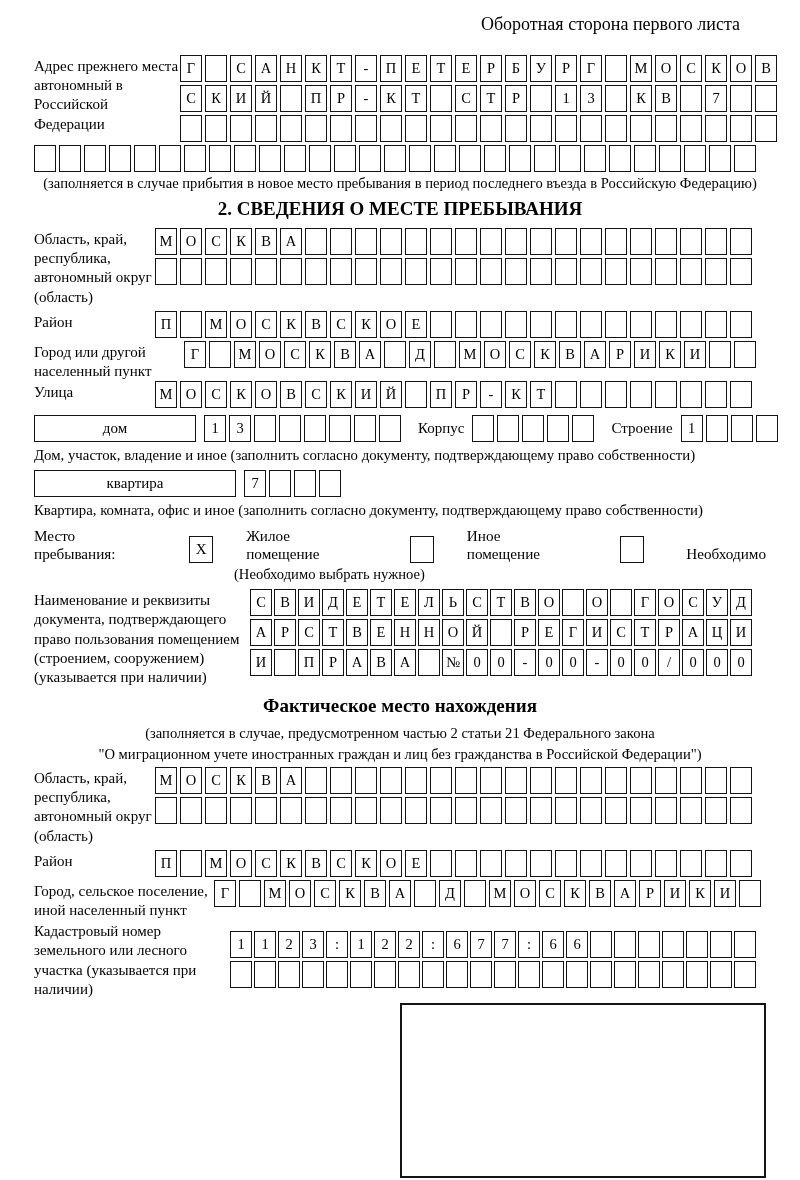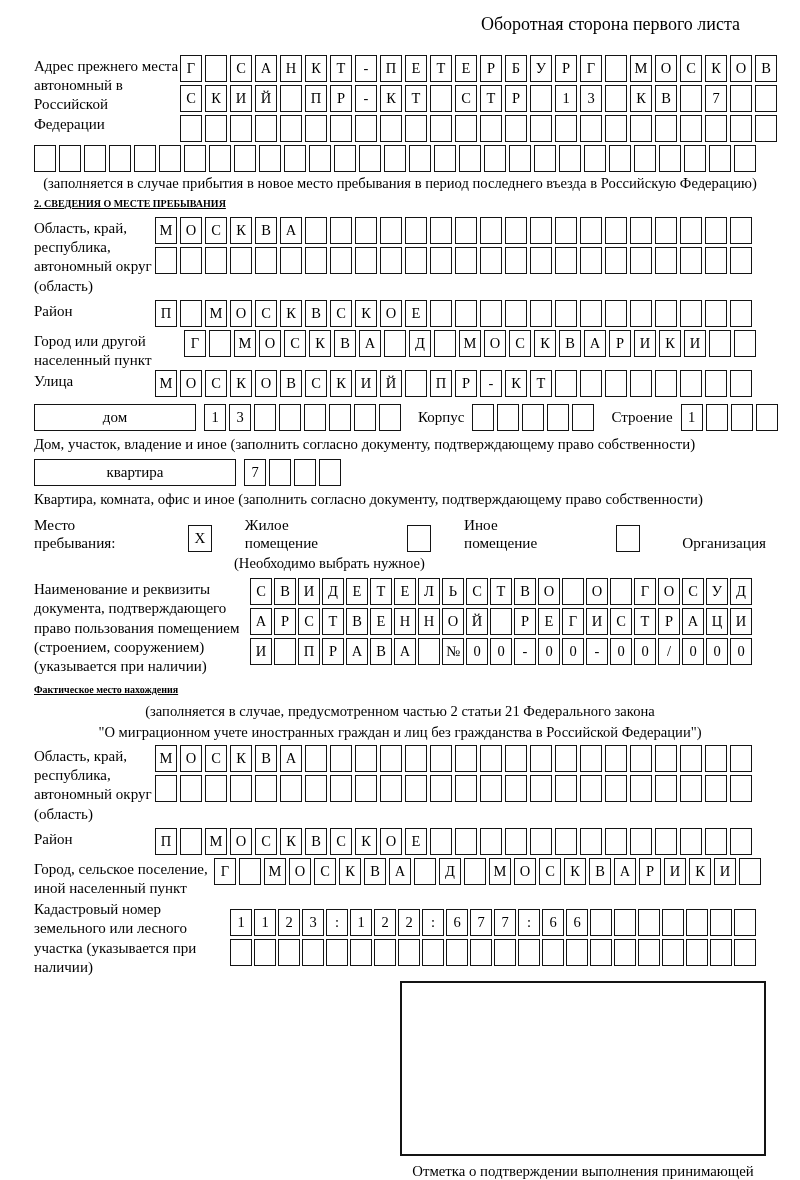--- a/index.html
+++ b/index.html
@@ -29,21 +29,21 @@
   .lbl-region { width:121px; }
   .lbl-district { width:121px; }
   .lbl-city { width:150px; }
   .lbl-street { width:121px; }
   .lbl-city2 { width:180px; }
   .lbl-cad { width:196px; }
   .lbl-doc { width:216px; }
 
   .note-center { text-align:center; font-size:14.6px; margin:2px 0 4px 0; }
   .note-left { font-size:14.8px; margin:2px 0 6px 0; }
-  .sec-header { font-weight:bold; font-size:10px; margin:6px 0 8px 0;text-decoration:underline; }
+  .sec-header { text-align:center; font-weight:bold; font-size:19px; margin:6px 0 8px 0; }
 
   .house-box {
     width:162px; height:27px; border:1.7px solid #141414;
     display:flex; align-items:center; justify-content:center;
     font-size:15px; flex:none; margin-right:8px;
   }
   .apt-box { width:202px; }
   .inline-lbl { font-size:15px; line-height:27px; flex:none; }
   .gap-l { margin-left:14px; }
   .gap-r { margin-right:8px; }
@@ -377,21 +377,21 @@
   </div>
   <div class="note-left">Квартира, комната, офис и иное (заполнить согласно документу, подтверждающему право собственности)</div>
 
   <div class="stayrow">
     <span>Место пребывания:</span>
     <span class="chk">X</span>
     <span>Жилое помещение</span>
     <span class="chk" style="margin-left:24px;"></span>
     <span>Иное помещение</span>
     <span class="chk" style="margin-left:24px; margin-right:22px;"></span>
-    <span>Организация</span>
+    <span>Необходимо</span>
   </div>
   <div class="stay-note">(Необходимо выбрать нужное)</div>
 
   <div class="formrow mt6">
     <div class="label lbl-doc">Наименование и реквизиты документа, подтверждающего право пользования помещением (строением, сооружением) (указывается при наличии)</div>
     <div class="tight">
       <div class="cellrow">
           <div class="cell">С</div>
           <div class="cell">В</div>
           <div class="cell">И</div>

